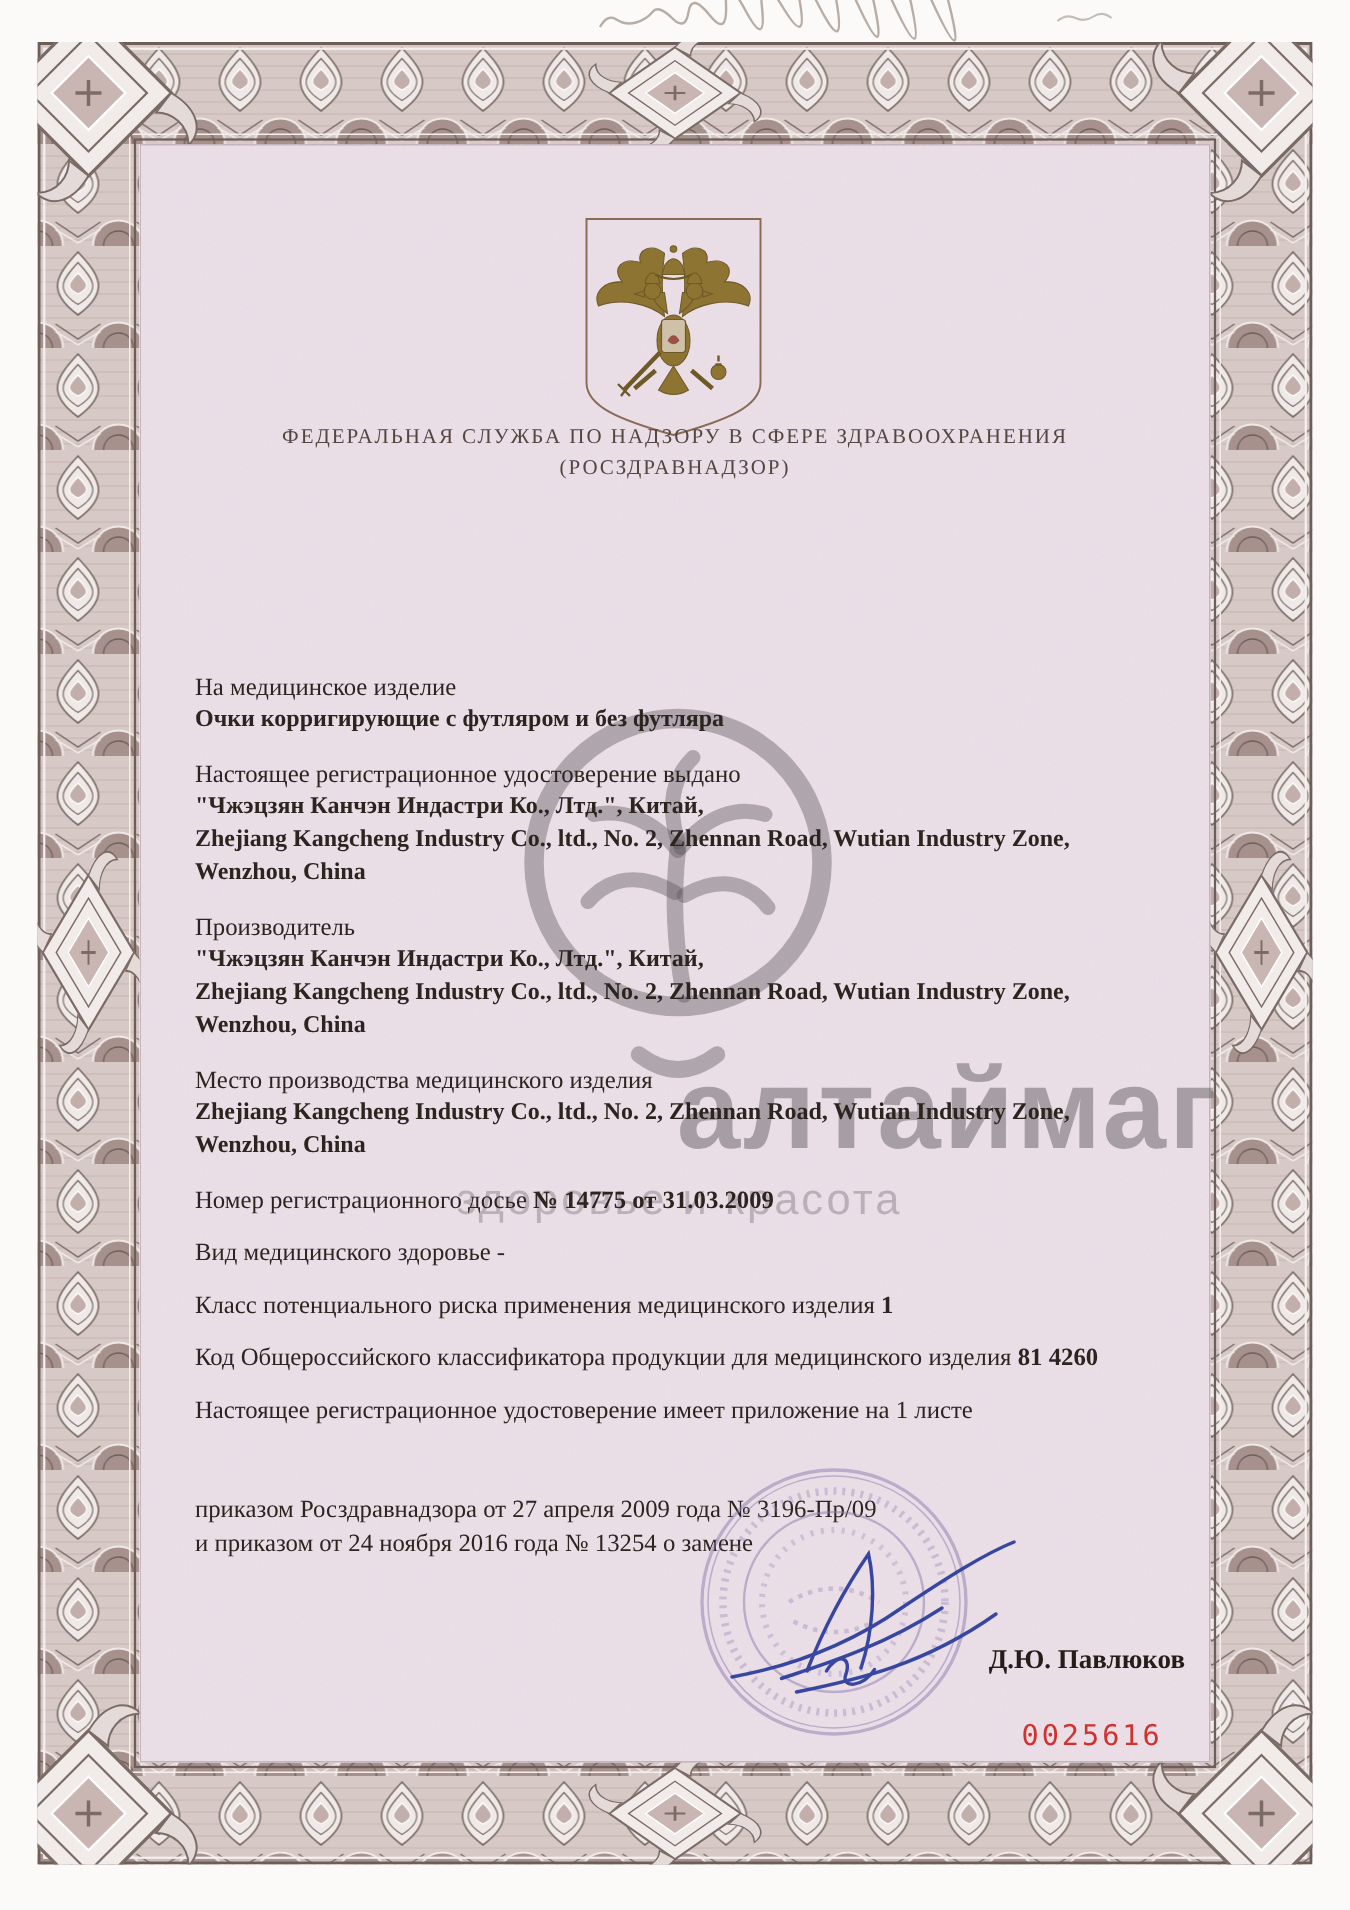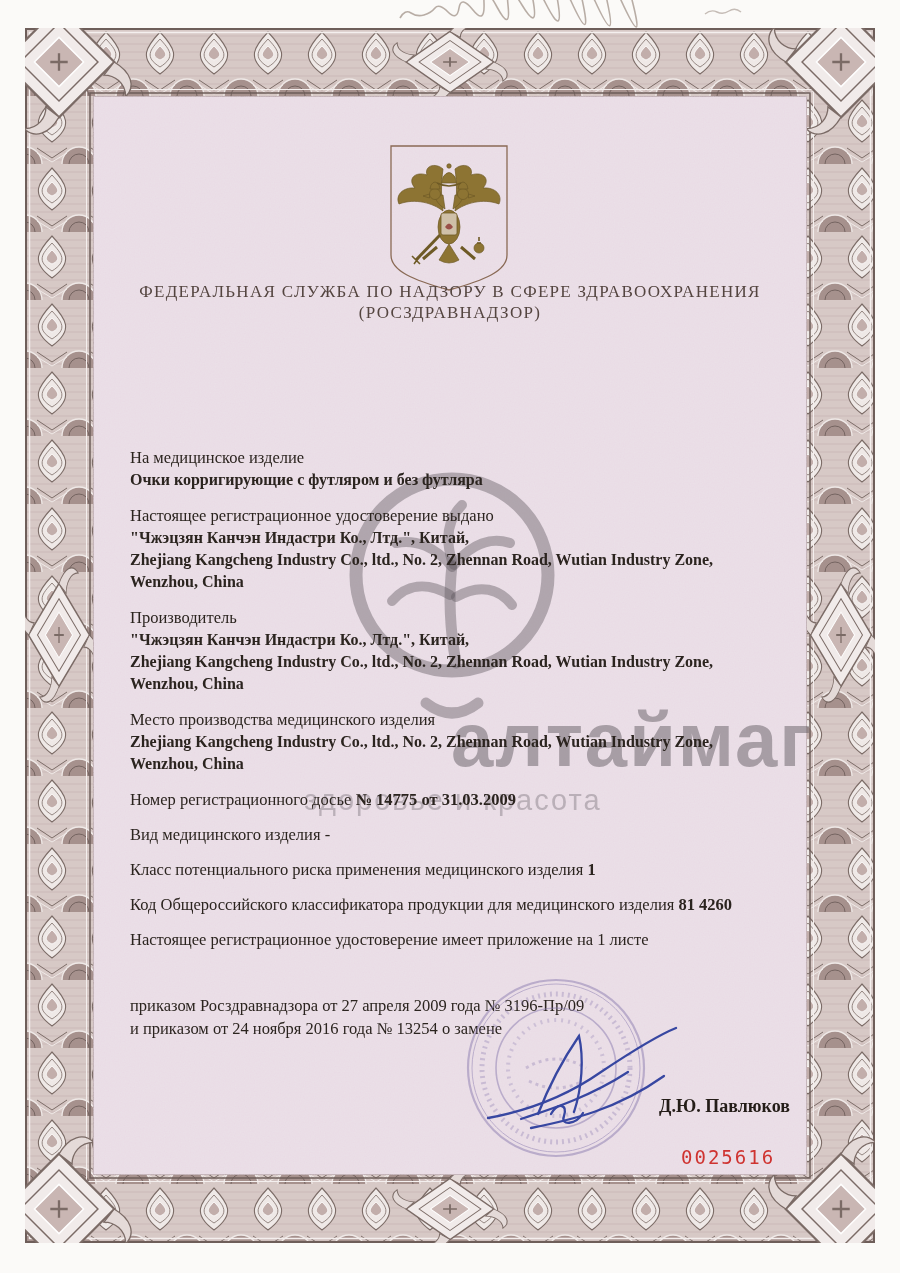--- a/index.html
+++ b/index.html
@@ -12,21 +12,21 @@
   .paper-noise{position:absolute;left:0;top:0;z-index:0;}
   .watermark{position:absolute;left:0;top:0;width:714px;height:1079px;z-index:1;pointer-events:none;}
   .wm-brand{position:absolute;left:0;top:600px;width:720px;text-align:right;
             font-family:"Liberation Sans", sans-serif;font-weight:bold;font-size:76px;
             letter-spacing:2px;color:rgba(95,88,95,0.48);}
   .wm-tagline{position:absolute;left:0;top:688px;width:720px;text-align:center;
             font-family:"Liberation Sans", sans-serif;font-size:29px;letter-spacing:2px;
             color:rgba(115,108,115,0.40);}
   .emblem{position:absolute;left:292px;top:47px;z-index:2;}
   .agency{position:absolute;left:0;top:185px;width:714px;text-align:center;z-index:3;
-          color:#544540;font-size:17px;letter-spacing:1.3px;line-height:21px;}
+          color:#544540;font-size:14px;letter-spacing:1.3px;line-height:21px;}
   .title-block{position:absolute;left:0;top:247px;width:714px;text-align:center;z-index:3;}
   .title-line{font-family:"Liberation Sans", sans-serif;font-weight:bold;font-size:28px;
           line-height:31px;color:#8a3a36;letter-spacing:0px;transform:scaleX(.97);}
   .dateline{margin-top:6px;font-weight:bold;font-size:20px;color:#261f1a;word-spacing:3px;}
   .dateline .numpart{display:inline-block;margin-left:42px;}
   .bodytext{position:absolute;left:37px;top:351px;width:650px;z-index:4;color:#2b241f;}
   .group{margin-bottom:14px;}
   .group .label{font-size:16.5px;line-height:22px;}
   .group .line{display:block;font-weight:bold;font-size:16px;line-height:22px;white-space:nowrap;}
   .detail{margin-bottom:13px;font-size:16.5px;line-height:22px;white-space:nowrap;}
@@ -183,21 +183,21 @@
       <div class="group">
         <div class="label">Место производства медицинского изделия</div>
         <span class="line">Zhejiang Kangcheng Industry Co., ltd., No. 2, Zhennan Road, Wutian Industry Zone,</span>
         <span class="line">Wenzhou, China</span>
       </div>
 
       <div class="detail">
         <span>Номер регистрационного досье </span><b>№ 14775 от 31.03.2009</b>
       </div>
       <div class="detail">
-        <span>Вид медицинского изделия -</span><b></b>
+        <span>Вид медицинского здоровье -</span><b></b>
       </div>
       <div class="detail">
         <span>Класс потенциального риска применения медицинского изделия </span><b>1</b>
       </div>
       <div class="detail">
         <span>Код Общероссийского классификатора продукции для медицинского изделия </span><b>81 4260</b>
       </div>
       <div class="detail">
         <span>Настоящее регистрационное удостоверение имеет приложение на 1 листе</span><b></b>
       </div>

